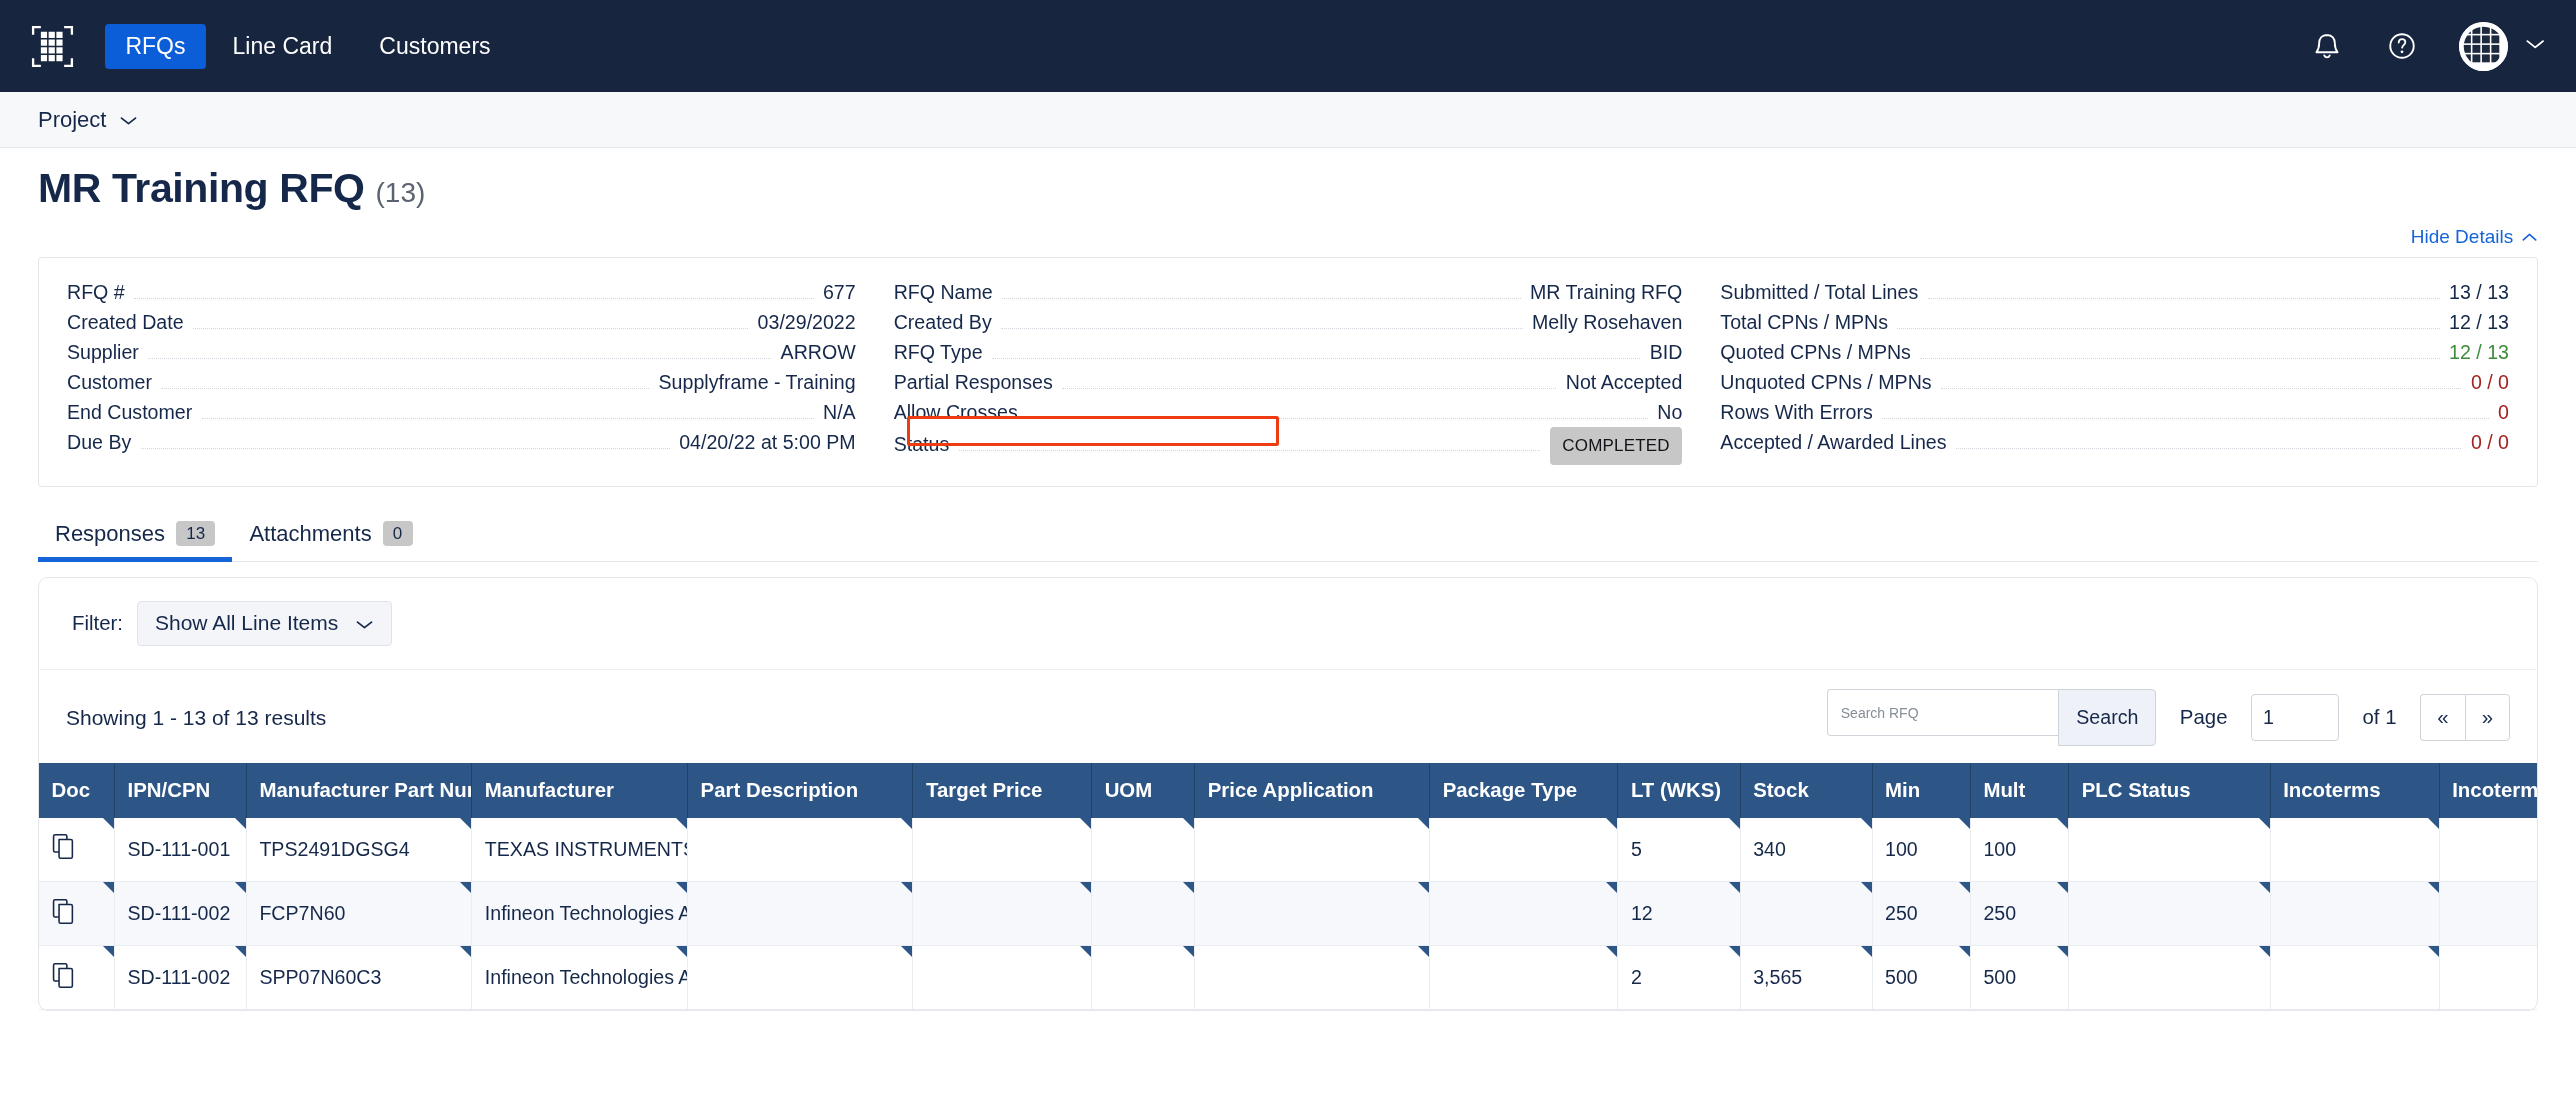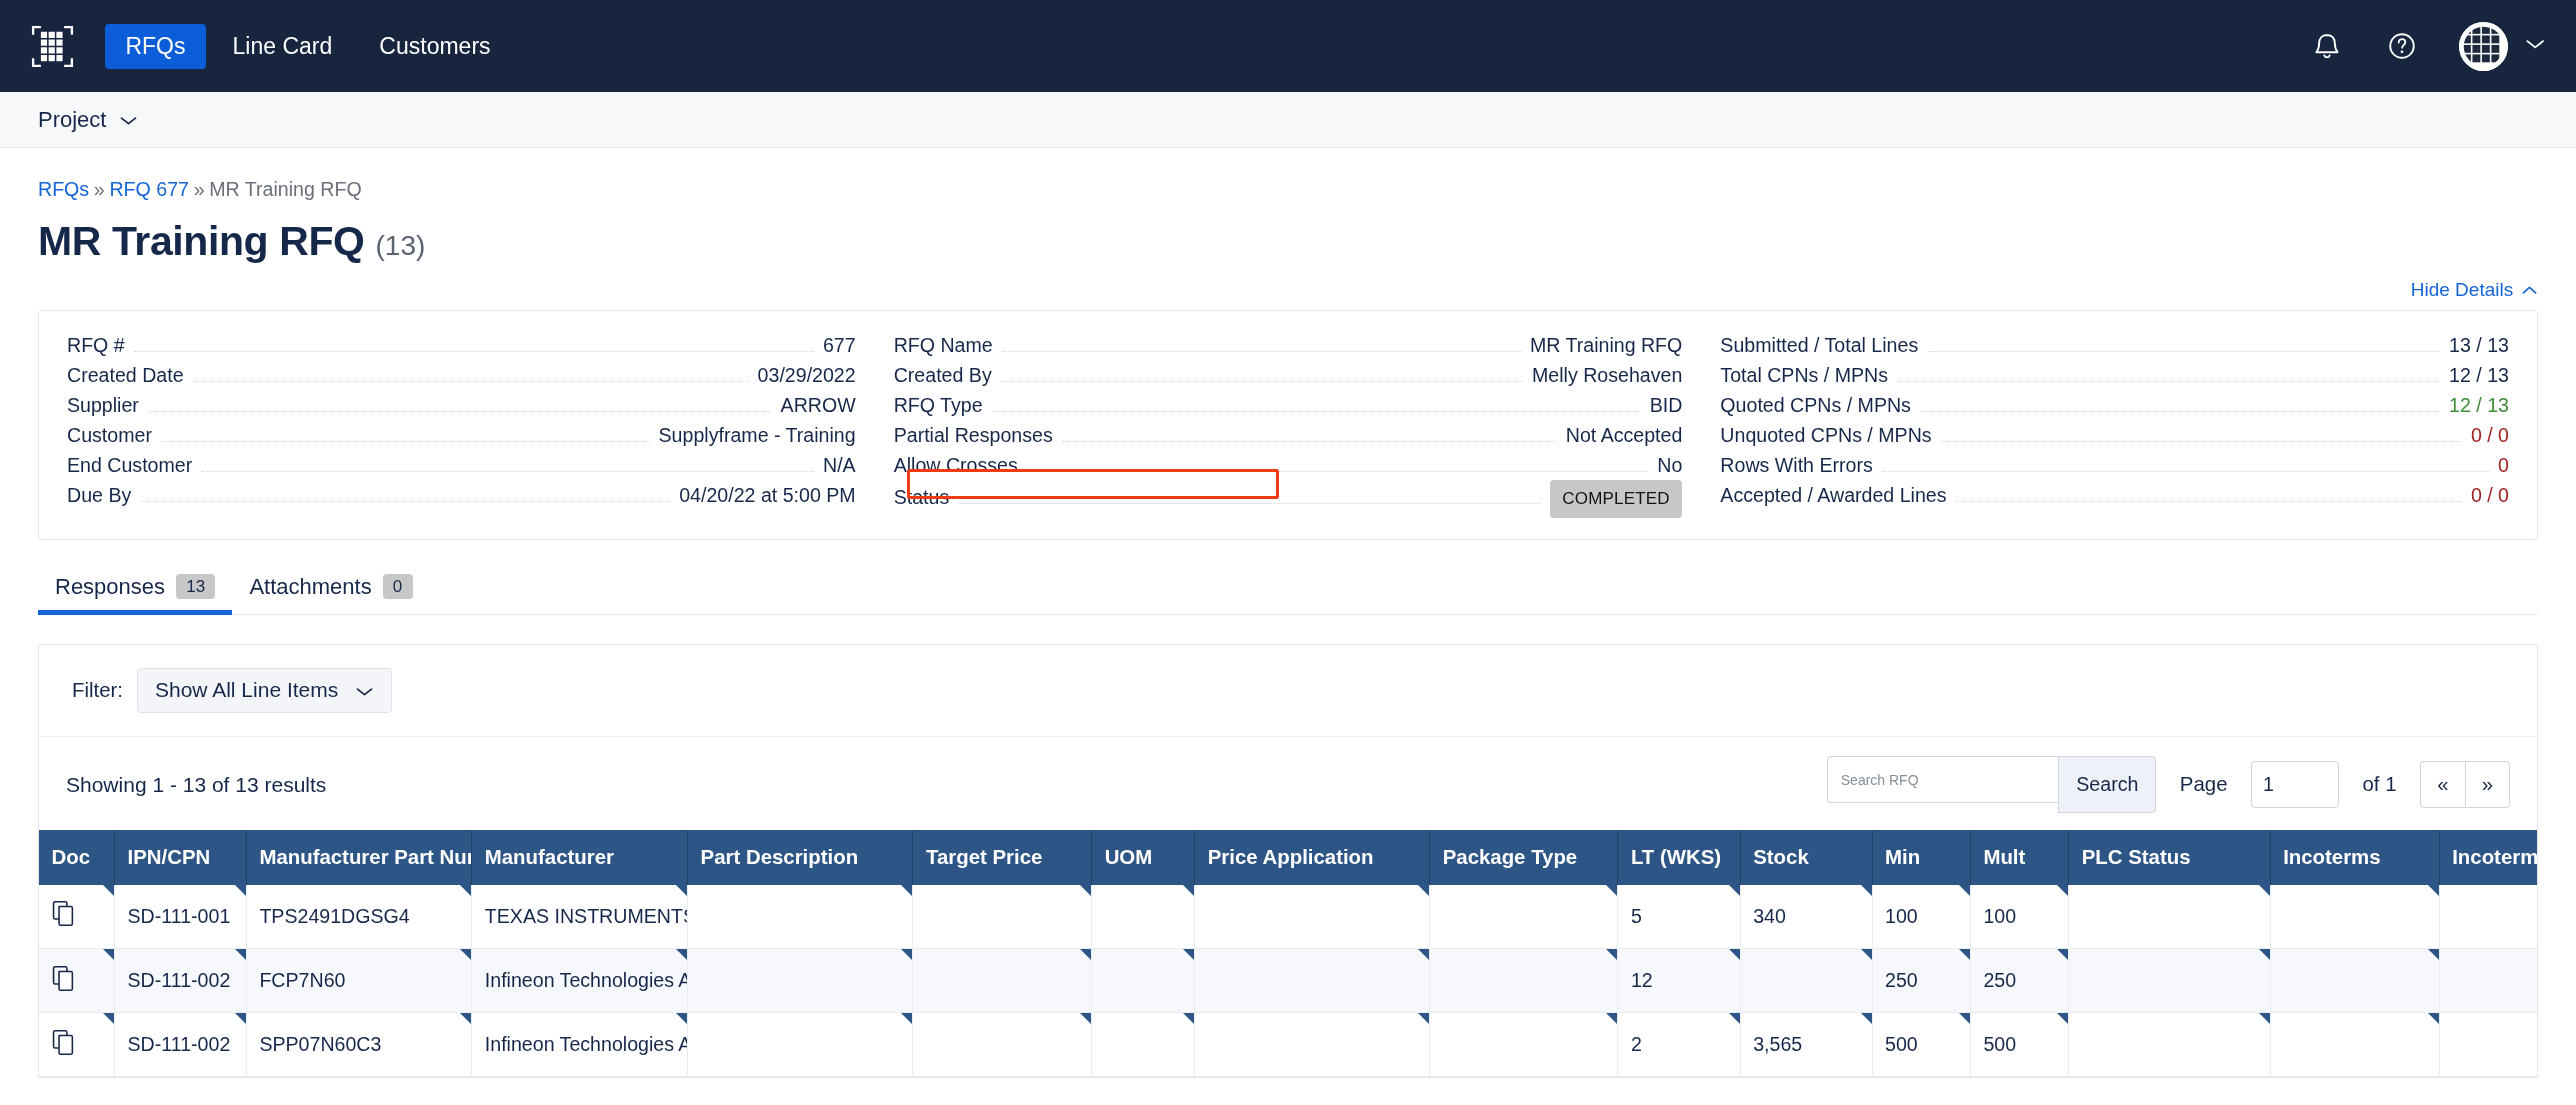--- a/index.html
+++ b/index.html
@@ -84,21 +84,21 @@
   .tab {
     display:flex; align-items:center; gap:11px; padding:0 17px 14px 17px;
     font-size:22px; color:#16284a; cursor:pointer; position:relative;
   }
   .tab.active::after {
     content:""; position:absolute; left:0; right:0; bottom:-1.6px; height:4.7px; background:#1565d8;
   }
   .tab-badge { background:#c7c7c7; color:#16284a; font-size:17px; padding:2.3px 10.2px; border-radius:3.9px; }
 
   
-  .panel { margin-top:29px; border:0.8px solid #e3e6ea; border-radius:0; background:#fff; }
+  .panel { margin-top:15px; border:0.8px solid #e3e6ea; border-radius:10px; background:#fff; }
   .filter-bar { padding:23.5px 33px; border-bottom:0.8px solid #eceef1; display:flex; align-items:center; }
   .filter-label { font-size:20.4px; color:#16284a; margin-right:14px; }
   .select-box {
     display:flex; align-items:center; gap:17px;
     background:#f3f5f9; border:0.8px solid #dfe3e9; border-radius:3.9px;
     padding:9.4px 17px; font-size:21px; color:#16284a; cursor:pointer;
   }
 
   .results-bar { padding:19px 27px 17px 27px; display:flex; align-items:center; }
   .results-text { font-size:21px; color:#16284a; }
@@ -243,23 +243,20 @@
     <span>
       <svg width="19" height="11.7" viewBox="0 0 24 15" fill="none" stroke="#16284a" stroke-width="2.2" stroke-linecap="round" stroke-linejoin="round">
           <path d="M3 4 L12 11 L21 4"></path>
         </svg>
     </span>
   </div>
 </div>
 
 <div class="page">
 
-  <div class="breadcrumb">
-    <a>RFQs</a><span class="sep">»</span><a>RFQ 677</a><span class="sep">»</span><span>MR Training RFQ</span>
-  </div>
 
   <div class="title-row">
     <span class="page-title">MR Training RFQ</span>
     <span class="page-count">(13)</span>
   </div>
 
   <div class="hide-details-row">
     <div class="hide-details">
       <span>Hide Details</span>
       <span>

